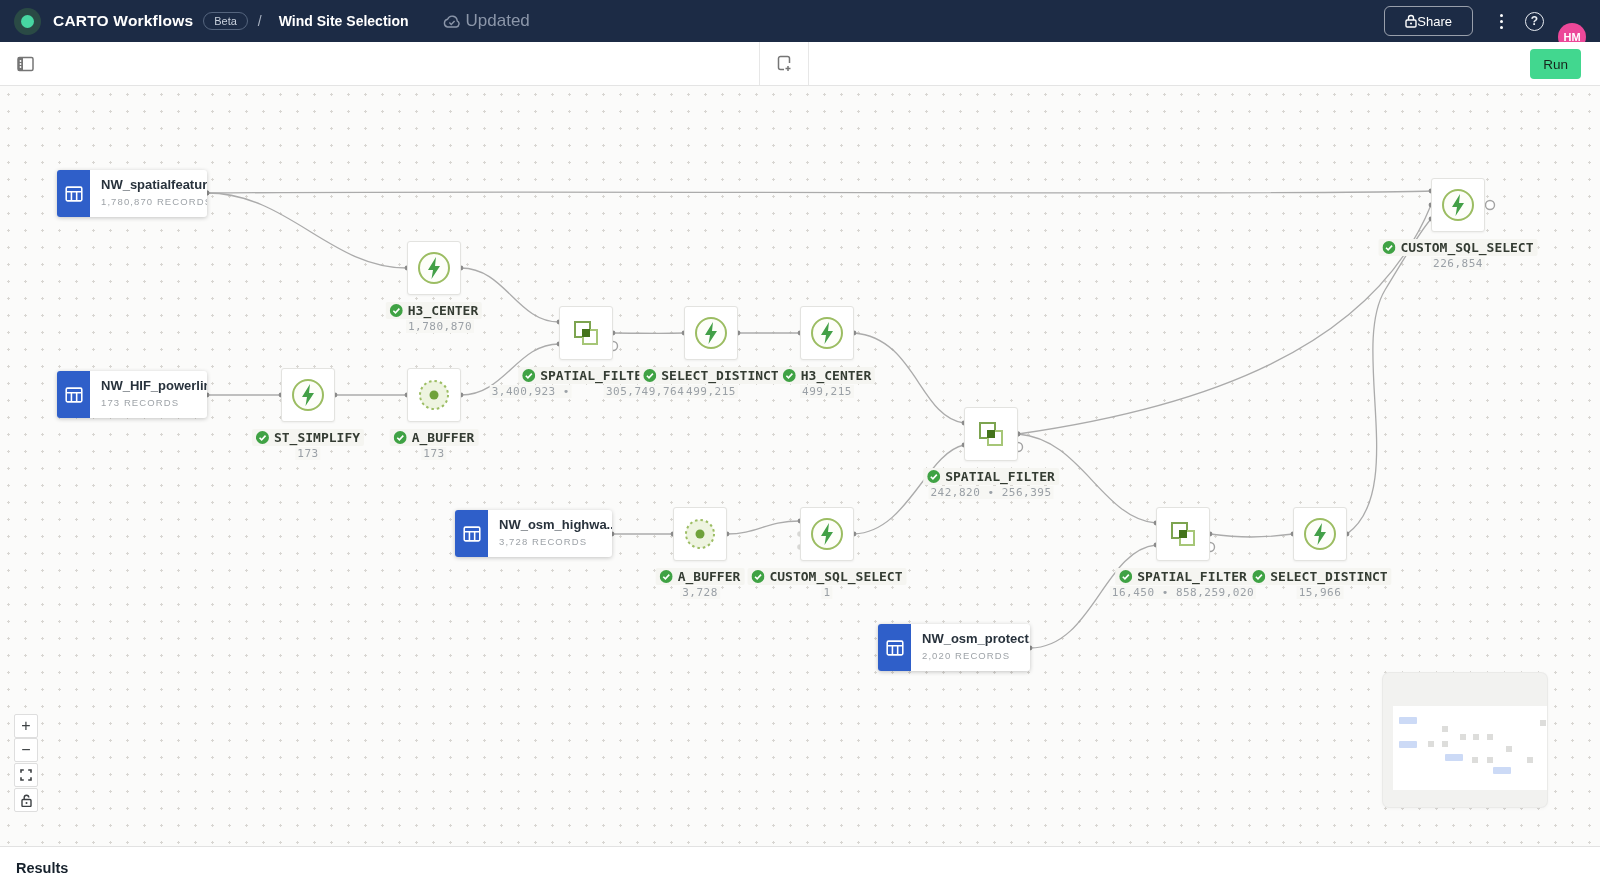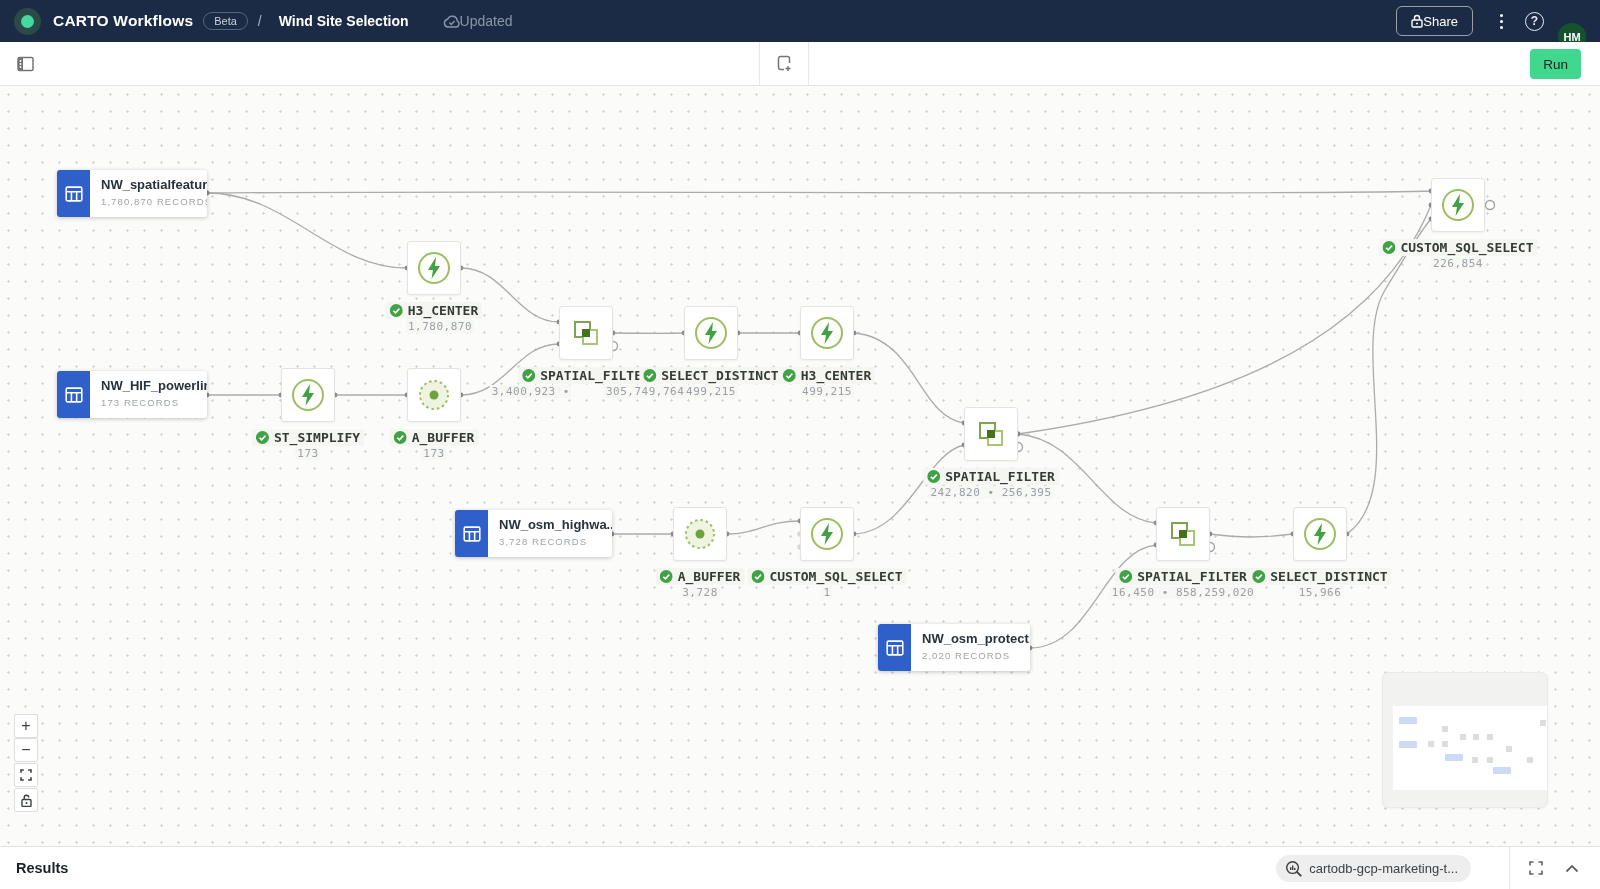--- a/index.html
+++ b/index.html
@@ -11,33 +11,33 @@
   .topbar { position:absolute; top:0; left:0; width:1600px; height:42px;
     background:#1c2b45; display:flex; align-items:center; padding:0 14px; color:#fff; }
   .logo { width:27px; height:27px; border-radius:50%; background:#2a4a45;
     display:flex; align-items:center; justify-content:center; margin-right:12px; flex:0 0 auto; }
   .logo-dot { width:13px; height:13px; border-radius:50%; background:#47d7a2; }
   .app-title { font-size:15.5px; font-weight:bold; letter-spacing:.2px; }
   .beta { margin-left:10px; border:1px solid #55657e; color:#c9d1dd; font-size:11px;
     padding:2px 10px; border-radius:11px; }
   .crumb-sep { margin:0 10px; color:#aab3c2; font-size:14px; }
   .wf-title { font-size:14px; font-weight:bold;margin-left:7px; }
-  .updated { display:flex; align-items:center; gap:0; color:#8b96a9; font-size:14px;
+  .updated { display:flex; align-items:center; gap:6px; color:#8b96a9; font-size:17px;
     margin-left:34px; }
   .tb-spacer { flex:1; }
   .share-btn { display:flex; align-items:center; gap:0; border:1px solid rgba(255,255,255,.55);
-    border-radius:6px; height:30px; padding:0 14px; font-size:13px; color:#fff;
+    border-radius:6px; height:30px; padding:0 20px; font-size:13px; color:#fff;
     background:transparent; cursor:pointer; }
   .kebab { width:24px; height:24px; margin:0 12px 0 16px; display:flex; flex-direction:column;
     align-items:center; justify-content:center; gap:3px; cursor:pointer; }
   .kebab i { width:3px; height:3px; border-radius:50%; background:#fff; }
   .help { width:19px; height:19px; border:1.6px solid #e8ecf2; border-radius:50%;
     display:flex; align-items:center; justify-content:center; font-size:12px; font-weight:bold;
     color:#e8ecf2; margin-right:14px; cursor:pointer; }
-  .avatar { width:28px; height:28px; border-radius:50%; background:#14532d; color:#fff;
+  .avatar { width:28px; height:28px; border-radius:50%; background:#ec4899; color:#fff;
     font-size:11px; font-weight:bold; display:flex; align-items:center; justify-content:center;
     cursor:pointer;margin-top:32px; }
 
   
   .toolbar { position:absolute; top:42px; left:0; width:1600px; height:44px; background:#fff;
     border-bottom:1px solid #e4e4e4; }
   .tool-left { position:absolute; left:14px; top:10px; width:24px; height:24px;
     display:flex; align-items:center; justify-content:center; cursor:pointer; }
   .tool-cell { position:absolute; left:759px; top:0; width:50px; height:43px;
     border-left:1px solid #e7e7e7; border-right:1px solid #e7e7e7;
@@ -495,36 +495,13 @@
         <div class="mm-o" style="left: 104px; top: 84px;"></div>
         <div class="mm-o" style="left: 123px; top: 73px;"></div>
         <div class="mm-o" style="left: 144px; top: 84px;"></div>
         <div class="mm-o" style="left: 157px; top: 47px;"></div>
       </div>
     </div>
 </div>
 
 <footer class="resultsbar">
   <div class="results-title">Results</div>
-  <div class="rb-right">
-    <div class="conn-chip">
-      <svg width="17" height="17" viewBox="0 0 18 18">
-        <circle cx="8" cy="8" r="6.2" fill="none" stroke="#3c4043" stroke-width="1.5"></circle>
-        <path d="M12.8 12.8 L16.6 16.6" stroke="#3c4043" stroke-width="2" stroke-linecap="round"></path>
-        <rect x="5.2" y="7.6" width="1.5" height="3" fill="#3c4043"></rect>
-        <rect x="7.4" y="5.8" width="1.5" height="4.8" fill="#3c4043"></rect>
-        <rect x="9.6" y="8.4" width="1.5" height="2.2" fill="#3c4043"></rect>
-      </svg>
-      <span>cartodb-gcp-marketing-t...</span>
-    </div>
-    <div class="rb-divider"></div>
-    <div class="rb-icon" style="margin-left:8px">
-      <svg width="14" height="14" viewBox="0 0 14 14">
-        <path d="M1 4.5 V1 H4.5 M9.5 1 H13 V4.5 M13 9.5 V13 H9.5 M4.5 13 H1 V9.5" fill="none" stroke="#5f6368" stroke-width="1.6"></path>
-      </svg>
-    </div>
-    <div class="rb-icon pad-r">
-      <svg width="14" height="9" viewBox="0 0 14 9">
-        <path d="M1.5 7.5 L7 2 L12.5 7.5" fill="none" stroke="#5f6368" stroke-width="1.8"></path>
-      </svg>
-    </div>
-  </div>
 </footer>
 
 </body></html>

